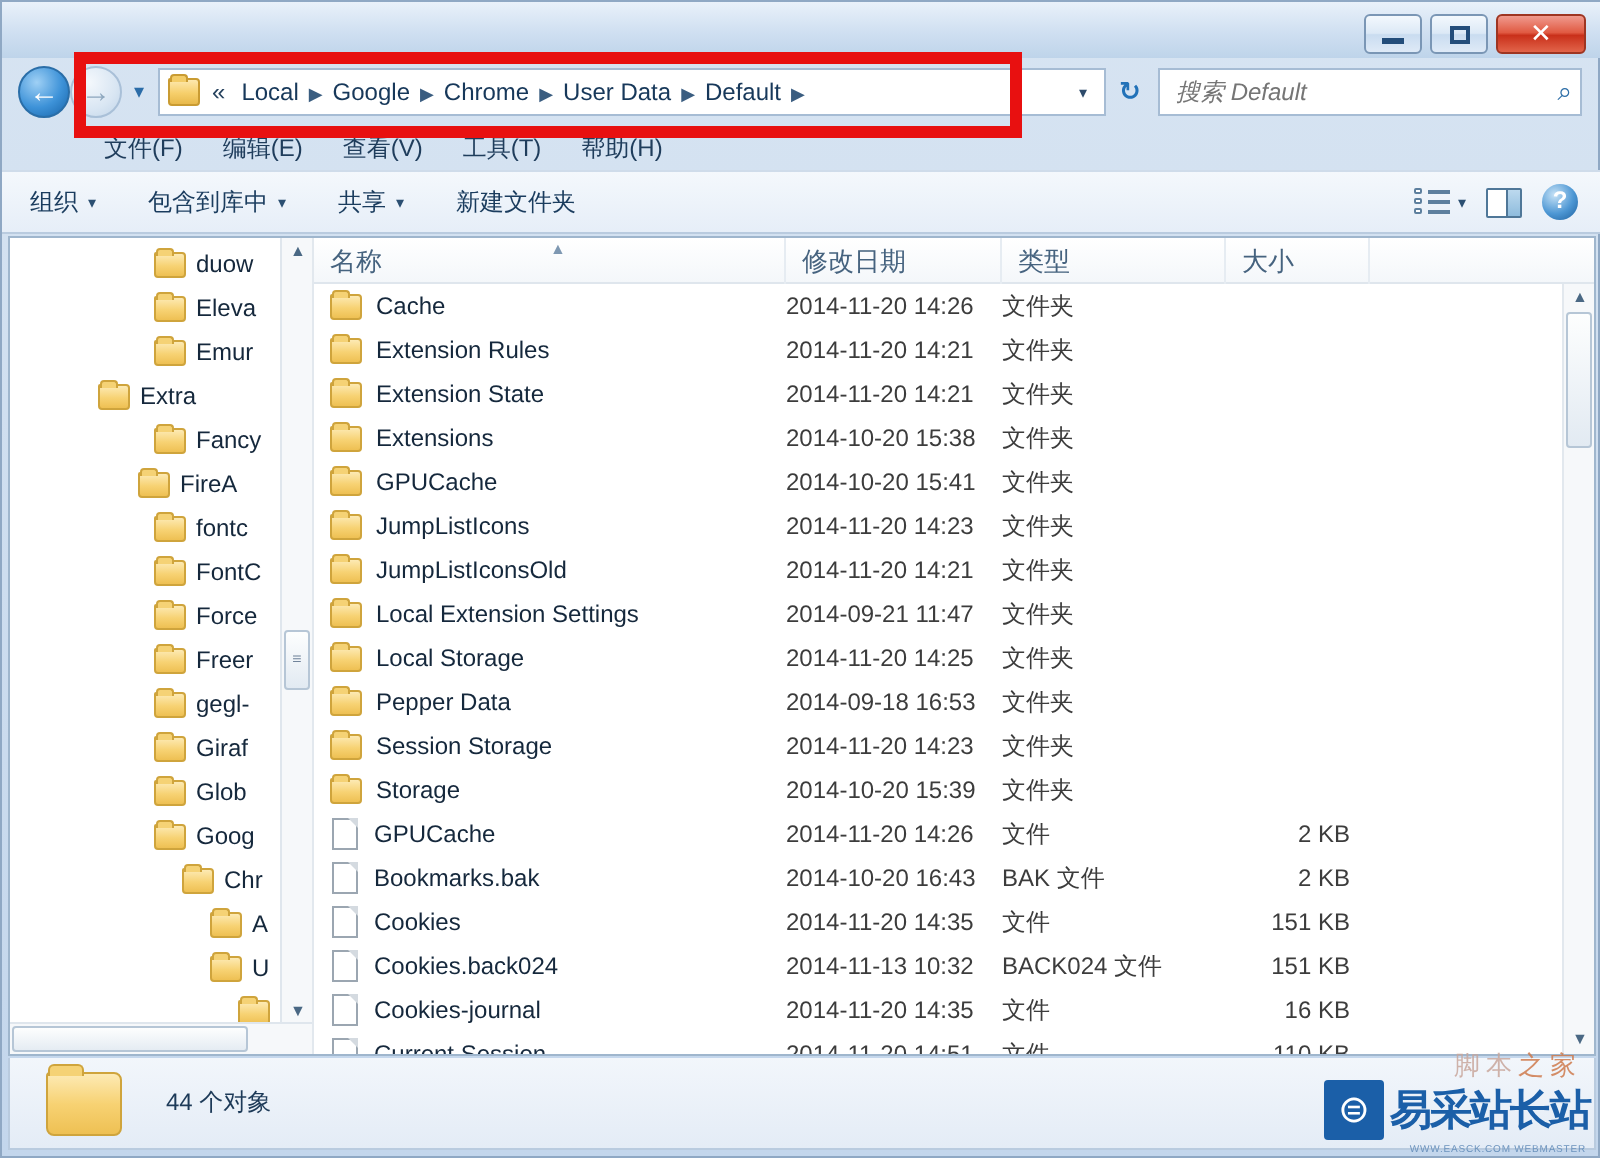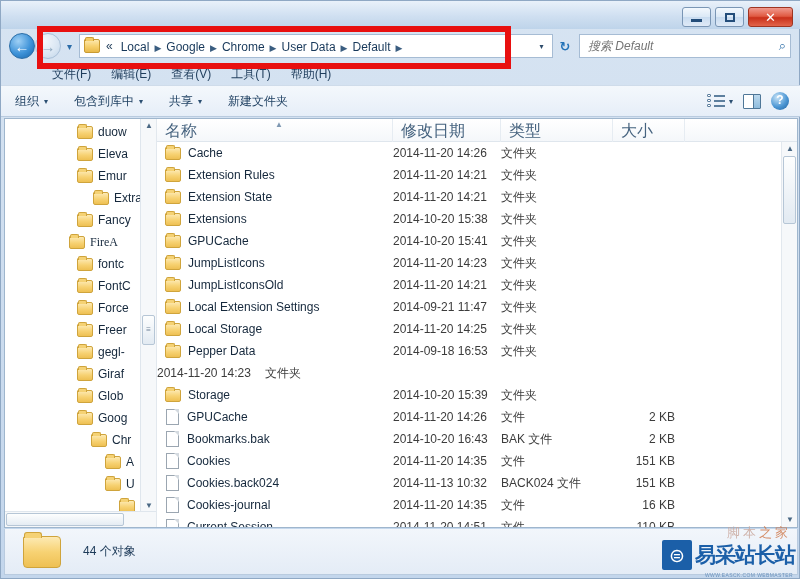--- a/index.html
+++ b/index.html
@@ -200,21 +200,21 @@
   }
 
   
   #filelist { flex: 1; position: relative; overflow: hidden; background: #fff; }
   #colhead {
     height: 23px; background: linear-gradient(to bottom, #ffffff 0%, #f4f7fa 100%);
     border-bottom: 1px solid #dfe6ed; display: flex; align-items: center;
     position: relative;
   }
   .col {
-    font-size: 16px; color: #46637f; padding-left: 8px; height: 23px;
+    font-size: 13px; color: #46637f; padding-left: 8px; height: 23px;
     line-height: 23px; border-right: 1px solid #e6ecf2; flex: none;
     position: relative; cursor: default;
   }
   #sortmark {
     position: absolute; left: 118px; top: 1px; color: #7e98b2; font-size: 8px;
   }
   #rows { position: absolute; left: 0; top: 23px; right: 16px; bottom: 0; overflow: hidden; }
   .frow { height: 22px; display: flex; align-items: center; font-size: 12px; color: #15283c; }
   .fname { flex: none; width: 236px; display: flex; align-items: center; padding-left: 8px; white-space: nowrap; }
   .fdate { flex: none; width: 108px; color: #3c3c3c; }
@@ -401,29 +401,29 @@
             <span>duow</span>
           </div>
           <div class="tree-row" style="padding-left: 72px;">
             <span class="tfolder"></span>
             <span>Eleva</span>
           </div>
           <div class="tree-row" style="padding-left: 72px;">
             <span class="tfolder"></span>
             <span>Emur</span>
           </div>
-          <div class="tree-row" style="padding-left: 88px;">
+          <div class="tree-row" style="padding-left: 44px;">
             <span class="tfolder"></span>
             <span>Extra</span>
           </div>
           <div class="tree-row" style="padding-left: 72px;">
             <span class="tfolder"></span>
             <span>Fancy</span>
           </div>
-          <div class="tree-row" style="padding-left: 64px; font-family: Liberation Serif, serif;">
+          <div class="tree-row" style="padding-left: 64px;">
             <span class="tfolder"></span>
             <span>FireA</span>
           </div>
           <div class="tree-row" style="padding-left: 72px;">
             <span class="tfolder"></span>
             <span>fontc</span>
           </div>
           <div class="tree-row" style="padding-left: 72px;">
             <span class="tfolder"></span>
             <span>FontC</span>
@@ -576,20 +576,24 @@
           <div class="frow">
             <div class="fname">
               <span class="ico-folder"></span>
               <span>Pepper Data</span>
             </div>
             <div class="fdate">2014-09-18 16:53</div>
             <div class="ftype">文件夹</div>
             <div class="fsize"></div>
           </div>
           <div class="frow">
+            <div class="fname">
+              <span class="ico-folder"></span>
+              <span>Session Storage</span>
+            </div>
             <div class="fdate">2014-11-20 14:23</div>
             <div class="ftype">文件夹</div>
             <div class="fsize"></div>
           </div>
           <div class="frow">
             <div class="fname">
               <span class="ico-folder"></span>
               <span>Storage</span>
             </div>
             <div class="fdate">2014-10-20 15:39</div>

